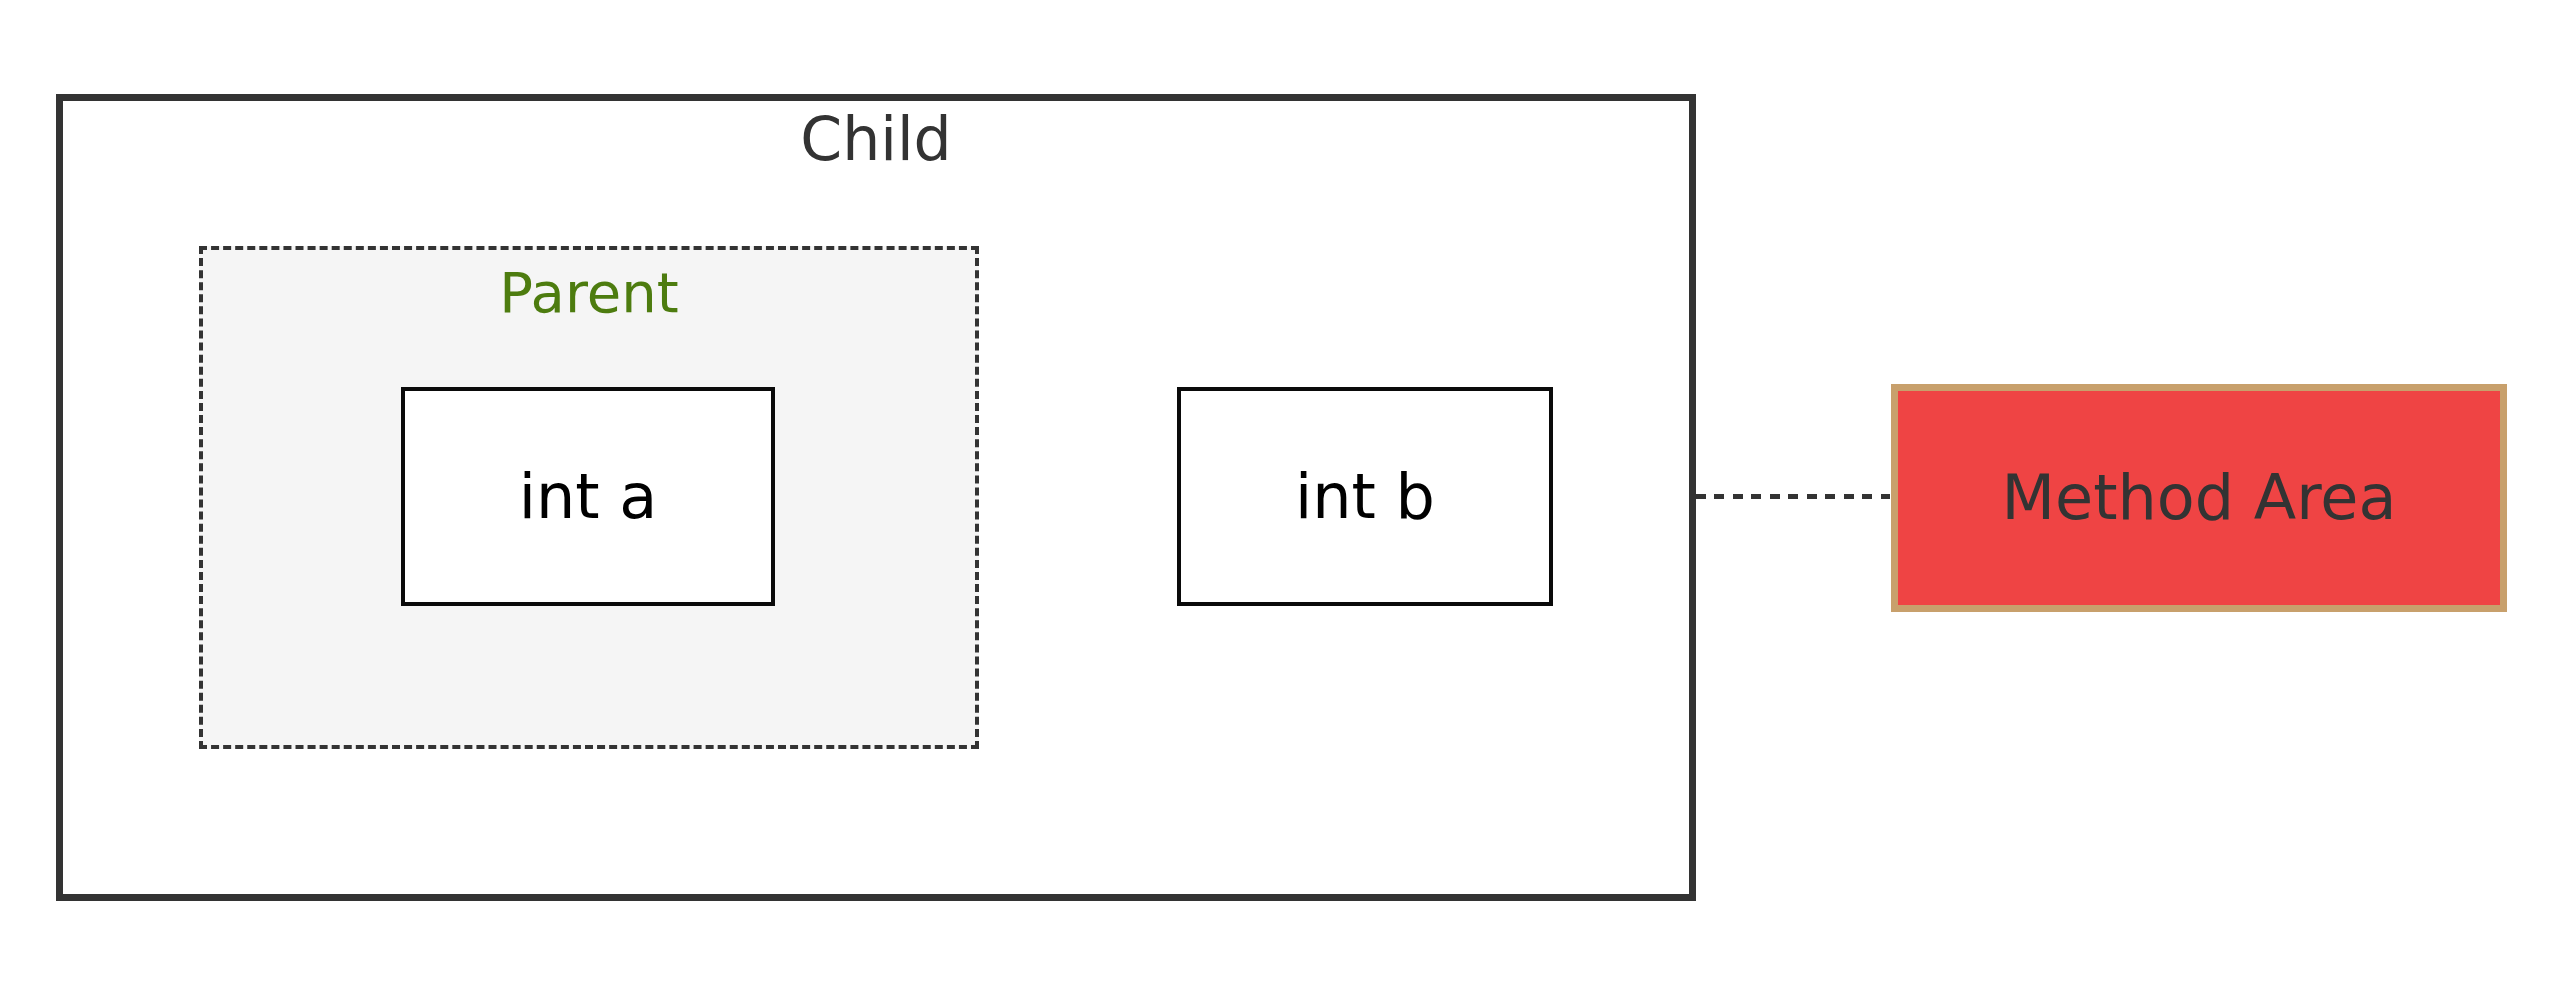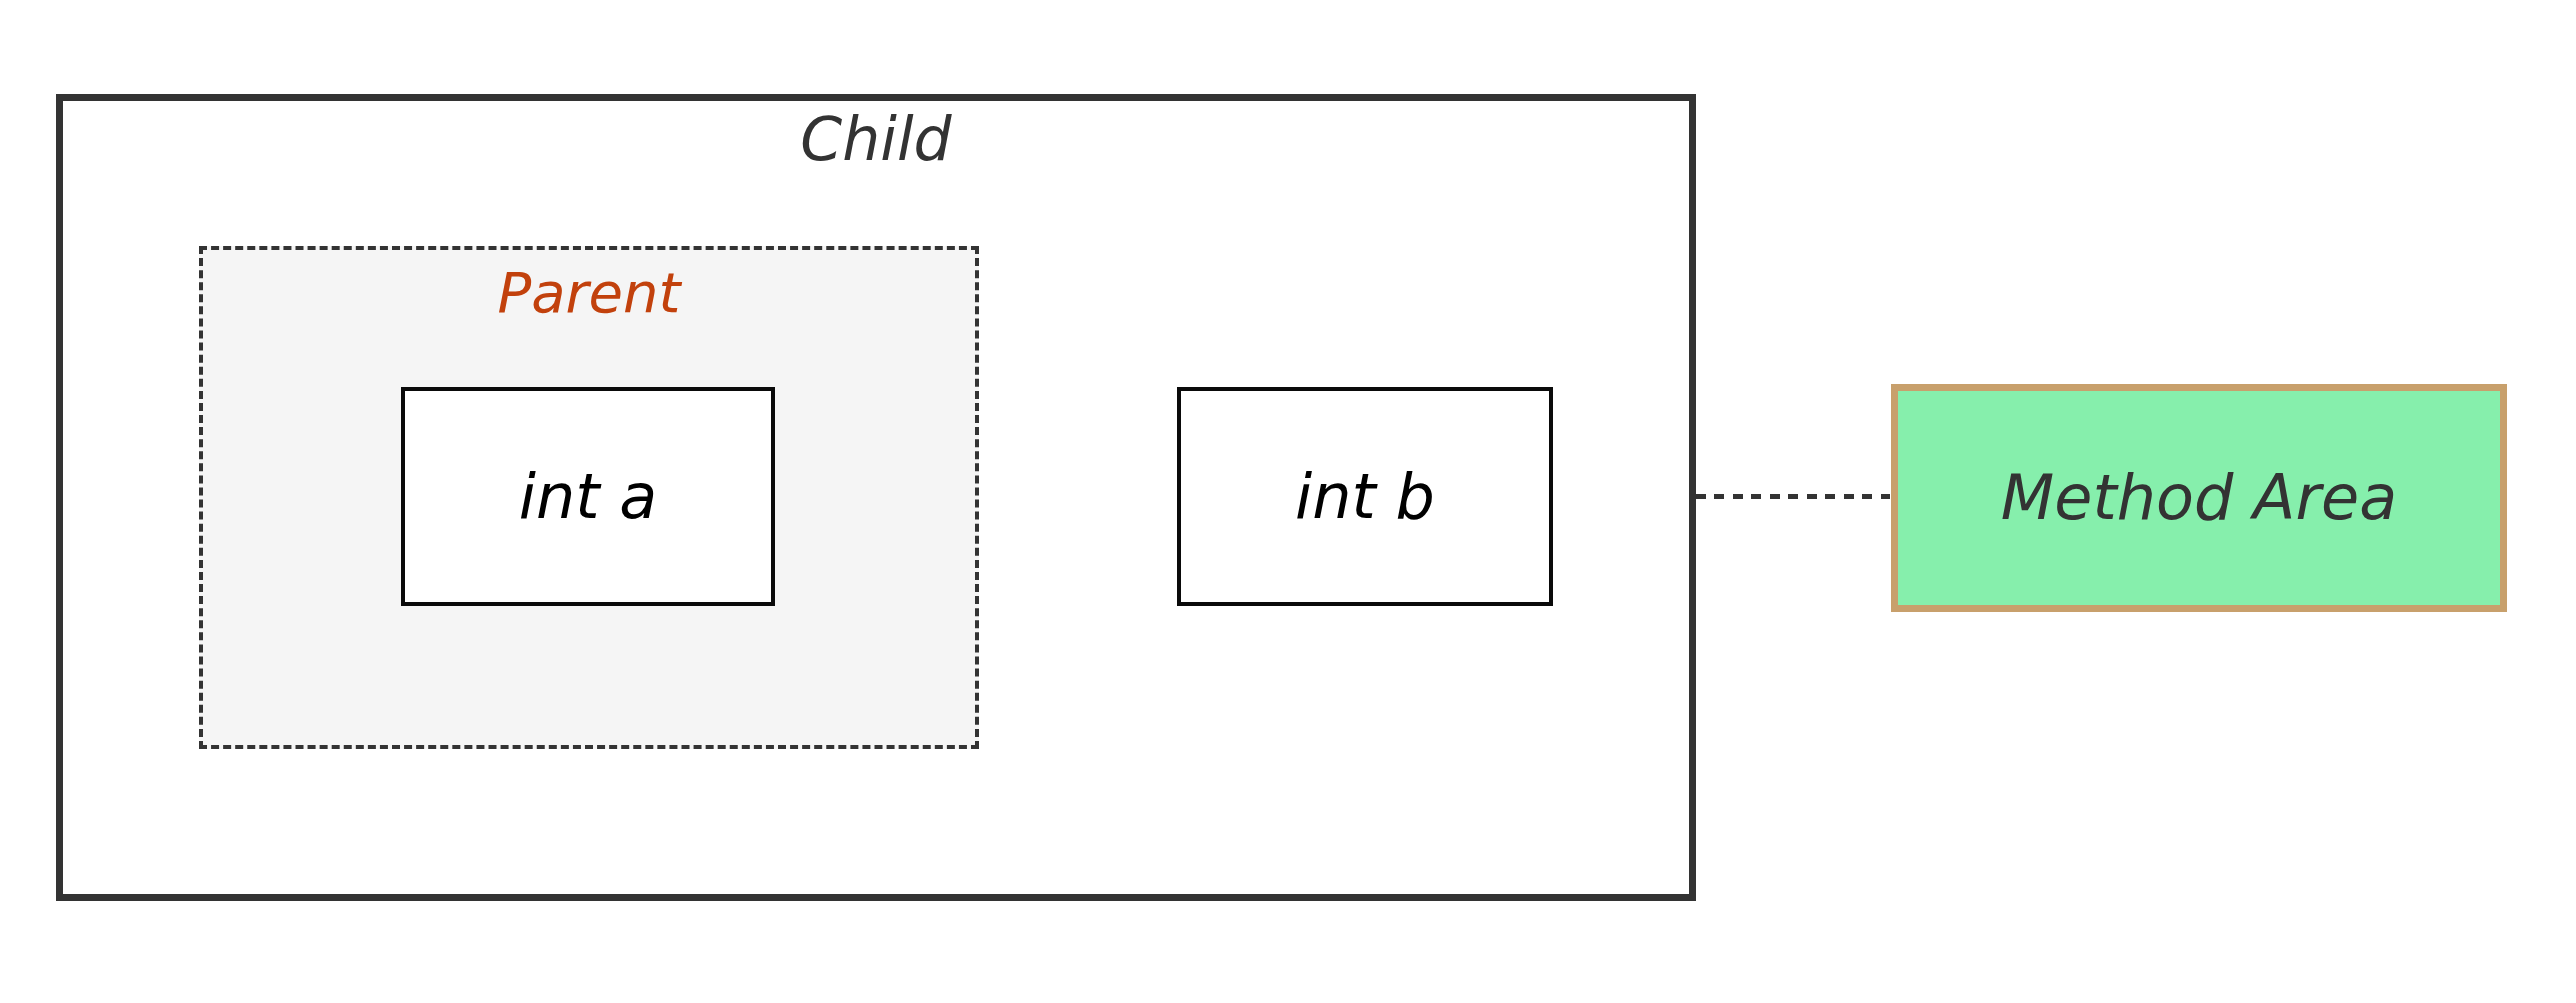--- a/index.html
+++ b/index.html
@@ -1,15 +1,15 @@
 <!DOCTYPE html>
 <html><head>
 <meta charset="utf-8">
 <style>
-  * { margin: 0; padding: 0; box-sizing: border-box; font-style: italic; }
+  * { margin: 0; padding: 0; box-sizing: border-box; }
   html, body { background: #ffffff; }
   body {
     font-family: "DejaVu Sans", "Liberation Sans", sans-serif;
     color: #333333;
   }
   .stage {
     position: relative;
     width: 2576px;
     height: 1003px;
     background: #ffffff;
@@ -39,21 +39,21 @@
     width: 780px; height: 503px;
     border: 4.9px dashed #333333;
     background: #f5f5f5;
   }
   .parent-label {
     left: 199px; top: 265px;
     width: 780px;
     text-align: center;
     font-size: 56px;
     line-height: 1;
-    color: #c2410c;
+    color: #4d7c0f;
   }
 
   
   .field-node {
     border: 4.9px solid #0a0a0a;
     background: #ffffff;
     display: flex;
     align-items: center;
     justify-content: center;
     font-size: 62px;
@@ -61,21 +61,21 @@
     color: #000000;
   }
   .int-a-box { left: 401px; top: 387px; width: 374px; height: 219px; }
   .int-b-box { left: 1177px; top: 387px; width: 376px; height: 219px; }
 
   
   .method-area-box {
     left: 1891px; top: 384px;
     width: 616px; height: 228px;
     border: 7.8px solid #c8a06c;
-    background: #86efac;
+    background: #ef4444;
     display: flex;
     align-items: center;
     justify-content: center;
     font-size: 62px;
     line-height: 1;
     color: #333333;
   }
 
   
   .connector {

